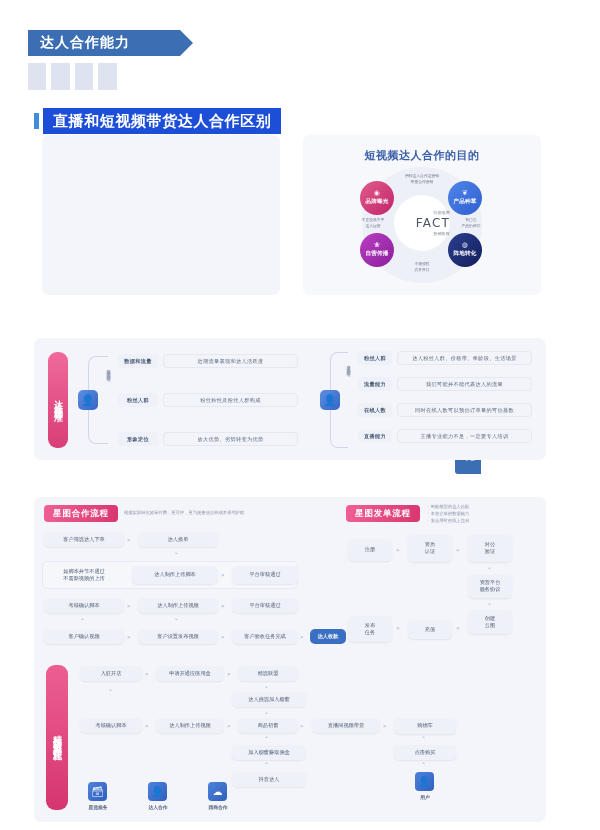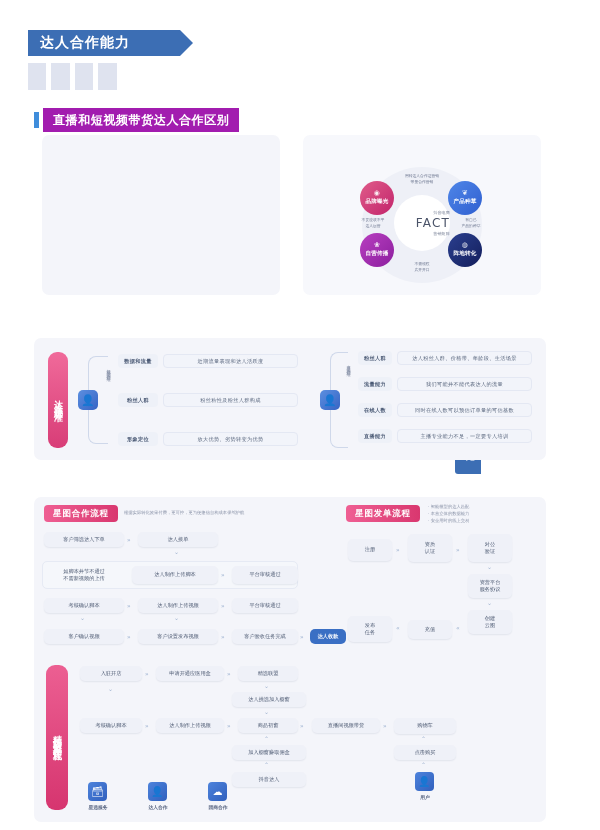--- a/index.html
+++ b/index.html
@@ -30,21 +30,21 @@
     display:flex; align-items:center; padding-left:12px;
     color:#6e7b92; font-size:13.5px; letter-spacing:1px;
   }
   .blk{ height:27px; width:18px; background:#dfe3ef; }
   .blk.b2{ width:19px; }
 
   
   .sec-bar{ position:absolute; display:flex; align-items:center; gap:4px; }
   .sec-bar .notch{ width:5px; height:16px; background:#3f8ddb; }
   .sec-bar .lbl{
-    background:#a21caf; color:#fff; font-size:12px; font-weight:bold;
+    background:#1d4ed8; color:#fff; font-size:15px; font-weight:bold;
     padding:3.5px 10px; letter-spacing:.6px; white-space:nowrap;
   }
 
   
   .panel{
     position:absolute; background:#f4f5fa;
     border-radius:7px;
   }
   .panel.lite{ background:#f7f8fc; }
   .ttl{ text-align:center; font-weight:bold; font-size:11px; letter-spacing:.5px; }
@@ -163,20 +163,21 @@
   <div class="sec-bar" style="left:34px; top:108px;">
     <div class="notch"></div>
     <div class="lbl">直播和短视频带货达人合作区别</div>
   </div>
 
   <div class="panel" style="left:42px; top:135px; width:238px; height:160px;">
 
   </div>
 
   <div class="panel lite" style="left:303px; top:135px; width:238px; height:160px;">
+    <div class="ttl indigo" style="margin-top:13px;">短视频达人合作的目的</div>
 
     <div class="fact-wrap" style="left:53px; top:30px;">
       <div class="fact-ring"></div>
 
       <div class="fact-center">
         <div class="fc-s">抖音电商</div>
         <div class="fc-b">FACT</div>
         <div class="fc-s">营销矩阵</div>
       </div>
 

